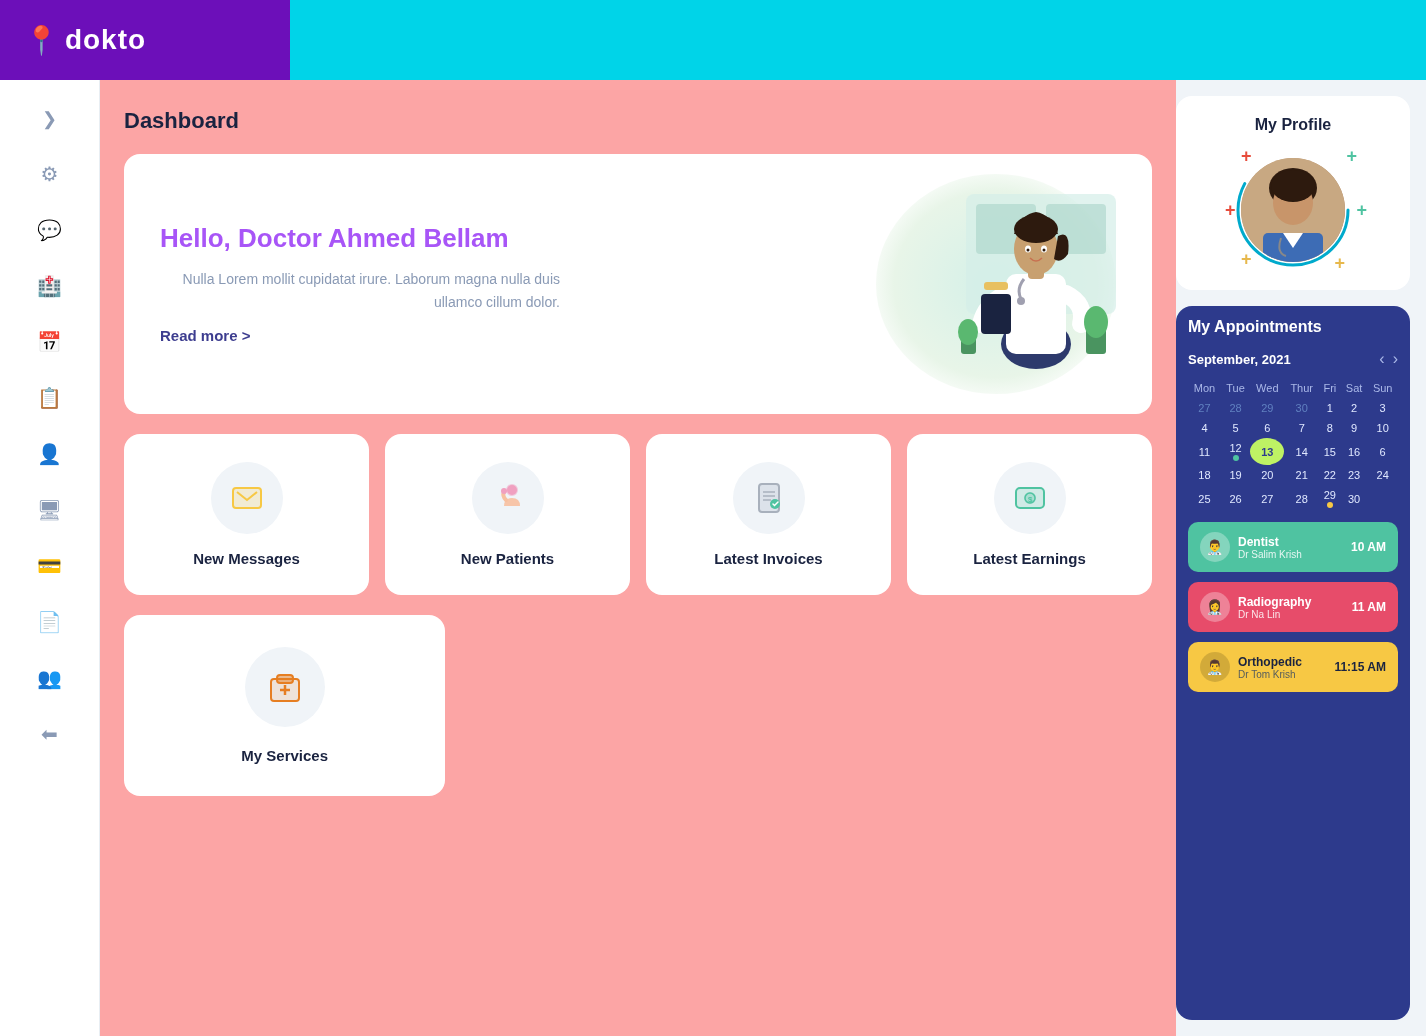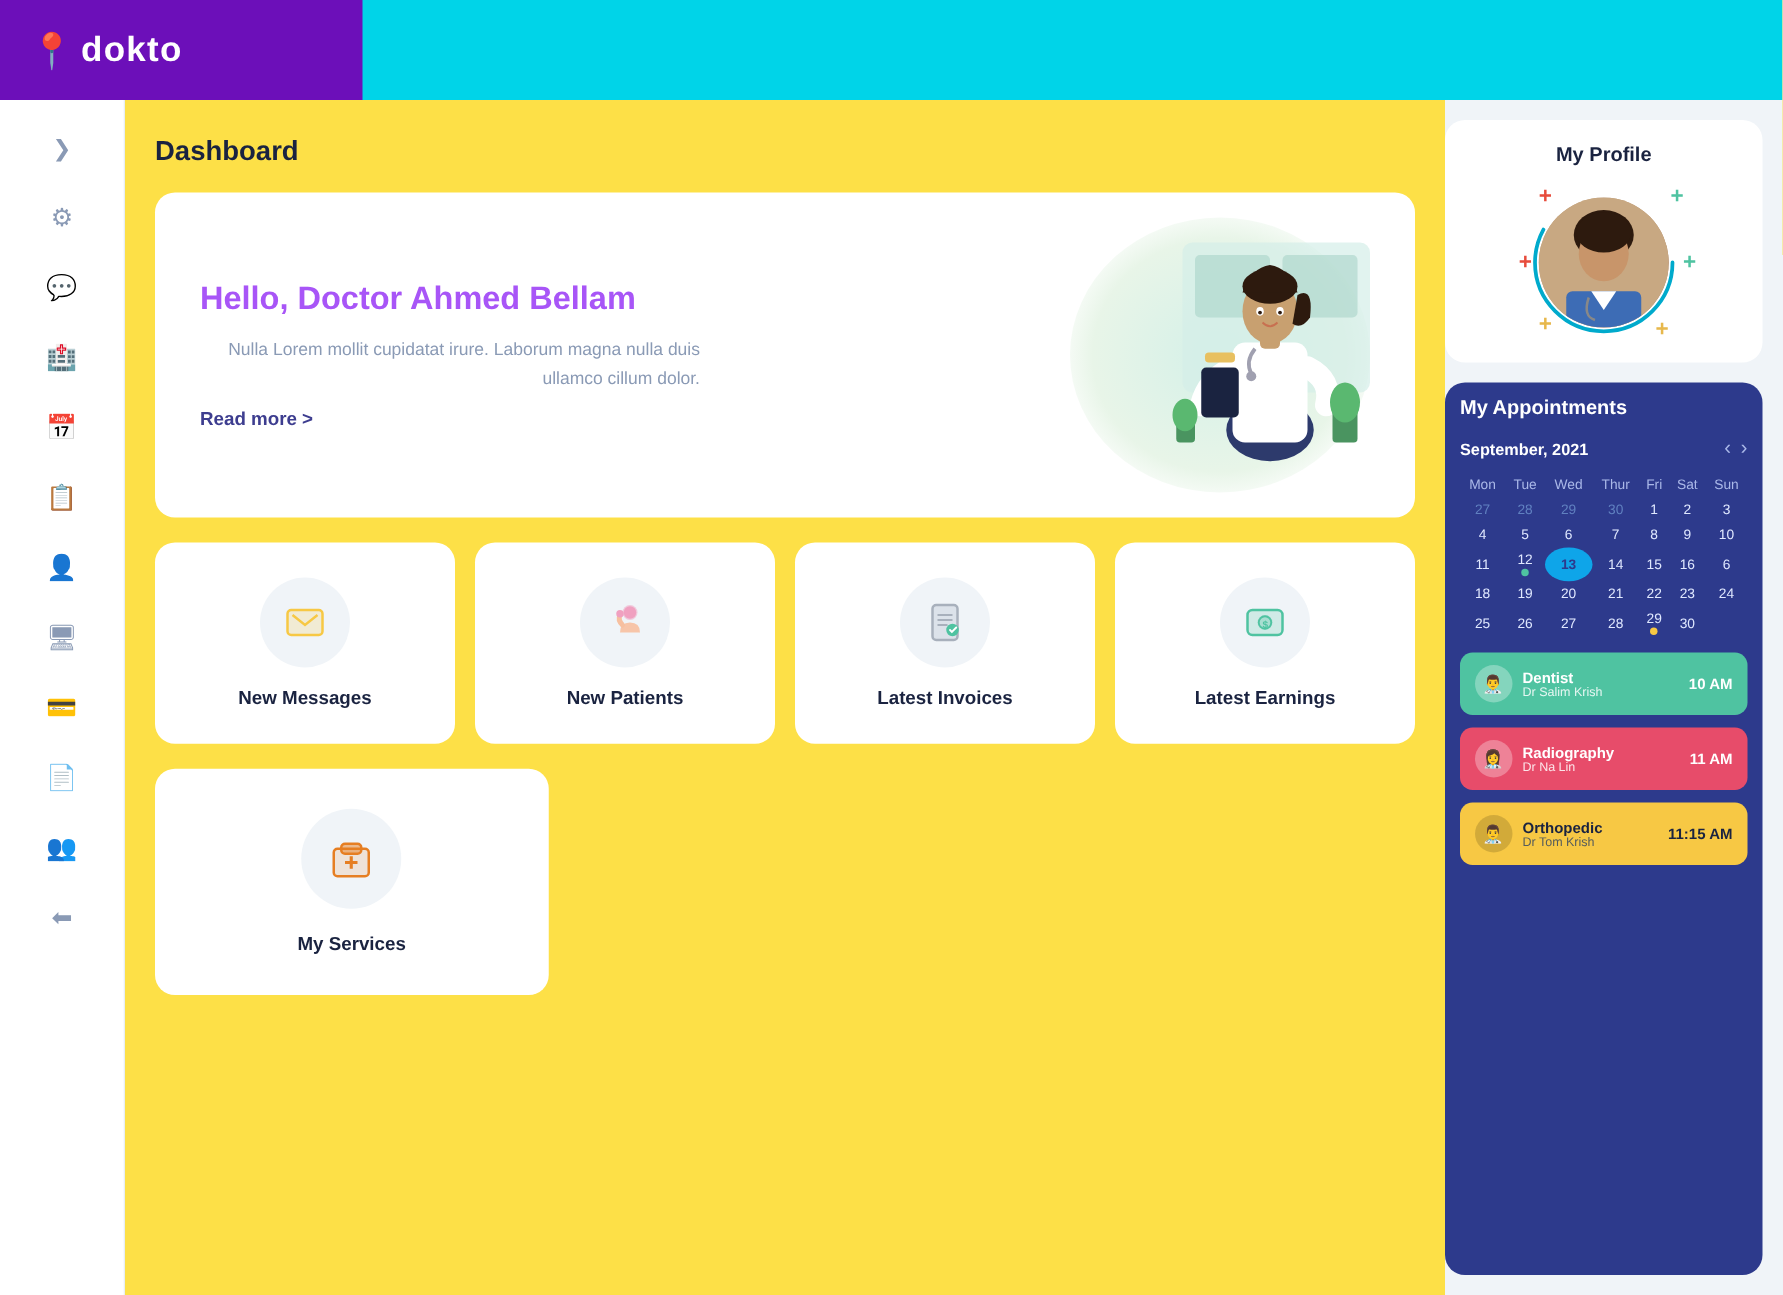--- a/index.html
+++ b/index.html
@@ -70,26 +70,26 @@
       cursor: pointer;
       color: #8a9ab5;
       font-size: 18px;
     }
 
     
     .content-area {
       flex: 1;
       overflow-y: auto;
       padding: 28px 24px;
-      background: #fde047;
+      background: #fca5a5;
     }
 
     
     .right-panel {
-      width: 270px;
+      width: 250px;
       background: #f0f4f8;
       padding: 16px 16px 16px 0;
       display: flex;
       flex-direction: column;
       gap: 16px;
       flex-shrink: 0;
       overflow-y: auto;
     }
 
     
@@ -561,21 +561,21 @@
             <td>5</td>
             <td>6</td>
             <td>7</td>
             <td>8</td>
             <td>9</td>
             <td>10</td>
           </tr>
           <tr>
             <td>11</td>
             <td style="position:relative;">12<span style="display:block;width:6px;height:6px;background:#4fc3a1;border-radius:50%;margin:1px auto 0;"></span></td>
-            <td style="background:#0ea5e9;color:#2d3a8c;border-radius:50%;font-weight:700;">13</td>
+            <td style="background:#bef264;color:#2d3a8c;border-radius:50%;font-weight:700;">13</td>
             <td>14</td>
             <td>15</td>
             <td>16</td>
             <td>6</td>
           </tr>
           <tr>
             <td>18</td>
             <td>19</td>
             <td>20</td>
             <td>21</td>

